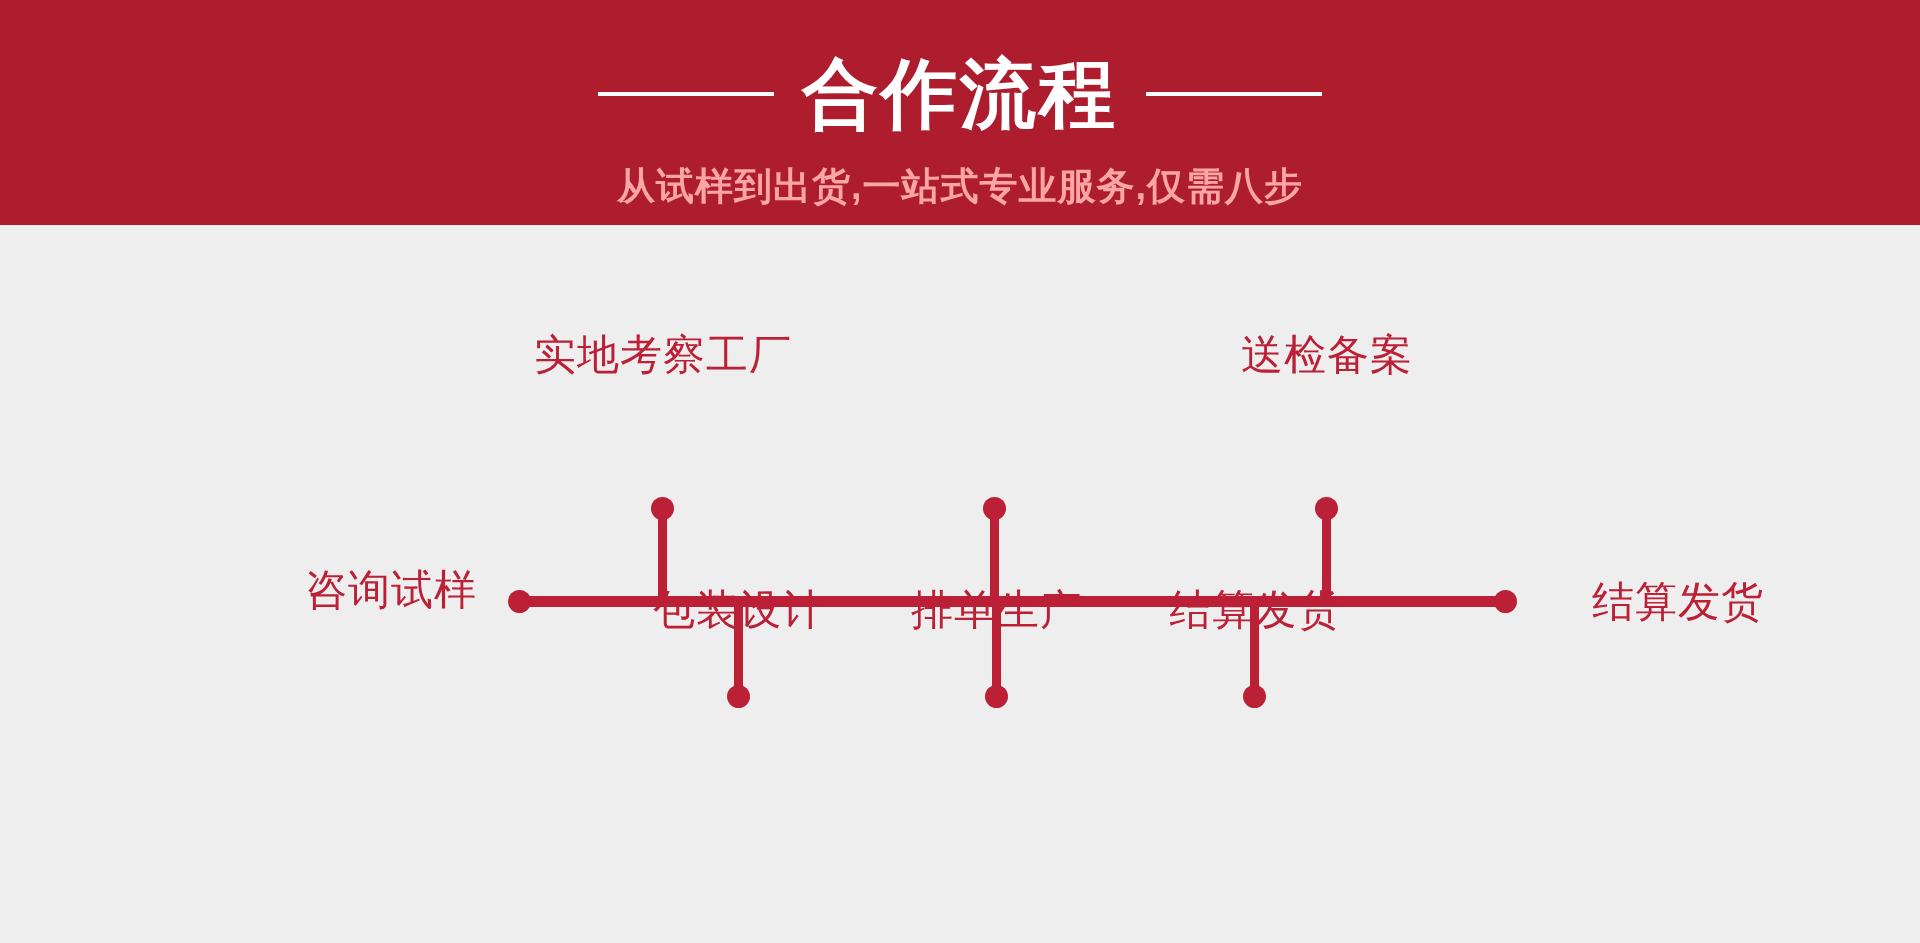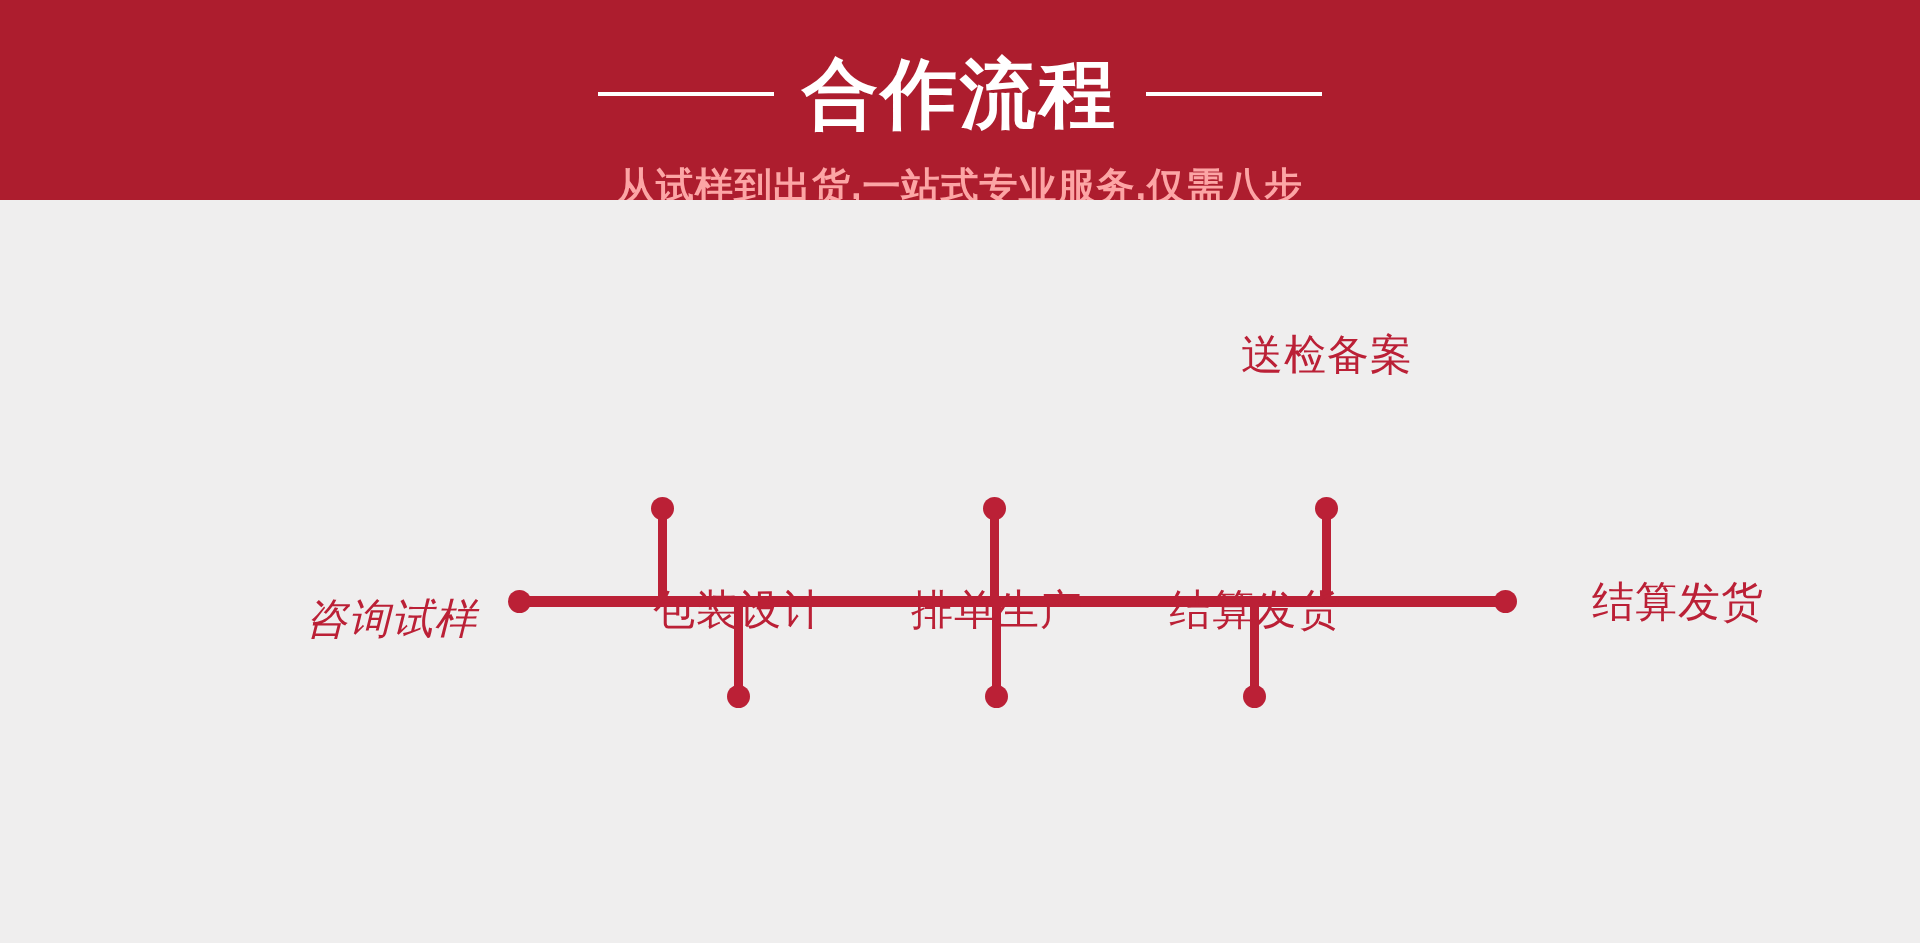--- a/index.html
+++ b/index.html
@@ -10,21 +10,21 @@
     font-family: "Liberation Sans", "DejaVu Sans", sans-serif;
   }
   body { background: #efeeee; }
 
   .page { position: relative; width: 1920px; height: 943px; }
 
   
   .banner {
     position: absolute;
     left: 0; top: 0;
-    width: 1920px; height: 200px;
+    width: 1920px; height: 225px;
     background: #ad1d2e;
     overflow: hidden;
   }
   .banner-title-row {
     position: absolute;
     left: 0; top: 40px;
     width: 1920px;
     height: 108px;
     display: flex;
     align-items: center;
@@ -108,21 +108,21 @@
     position: absolute;
     color: #bb2036;
     font-size: 42px;
     line-height: 54px;
     white-space: nowrap;
     font-weight: 400;
     letter-spacing: 1px;
   }
   .label-top    { top: 63px; transform: translateX(-50%); }
   .label-bottom { top: 318px; transform: translateX(-50%); }
-  .label-left   { top: 327px; right: 1443px; font-style: italic; }
+  .label-left   { top: 298px; right: 1443px; }
   .label-right  { top: 310px; left: 1592px; }
 </style>
 </head>
 <body>
 
 <div class="page">
 
   <div class="banner">
     <div class="banner-title-row">
       <span class="rule"></span>
@@ -137,20 +137,21 @@
 
       <div class="spine"></div>
       <div class="dot dot-start"></div>
       <div class="dot dot-end"></div>
 
       <div class="label label-left">咨询试样</div>
       <div class="label label-right">结算发货</div>
 
       <div class="stem stem-up" style="left:658px"></div>
       <div class="node-dot" style="left:651px; top:232px"></div>
+      <div class="label label-top" style="left:663px">实地考察工厂</div>
 
       <div class="stem stem-up" style="left:990px"></div>
       <div class="node-dot" style="left:983px; top:232px"></div>
 
       <div class="stem stem-up" style="left:1322px"></div>
       <div class="node-dot" style="left:1315px; top:232px"></div>
       <div class="label label-top" style="left:1327px">送检备案</div>
 
       <div class="stem stem-down" style="left:734px"></div>
       <div class="node-dot" style="left:727px; top:420px"></div>

